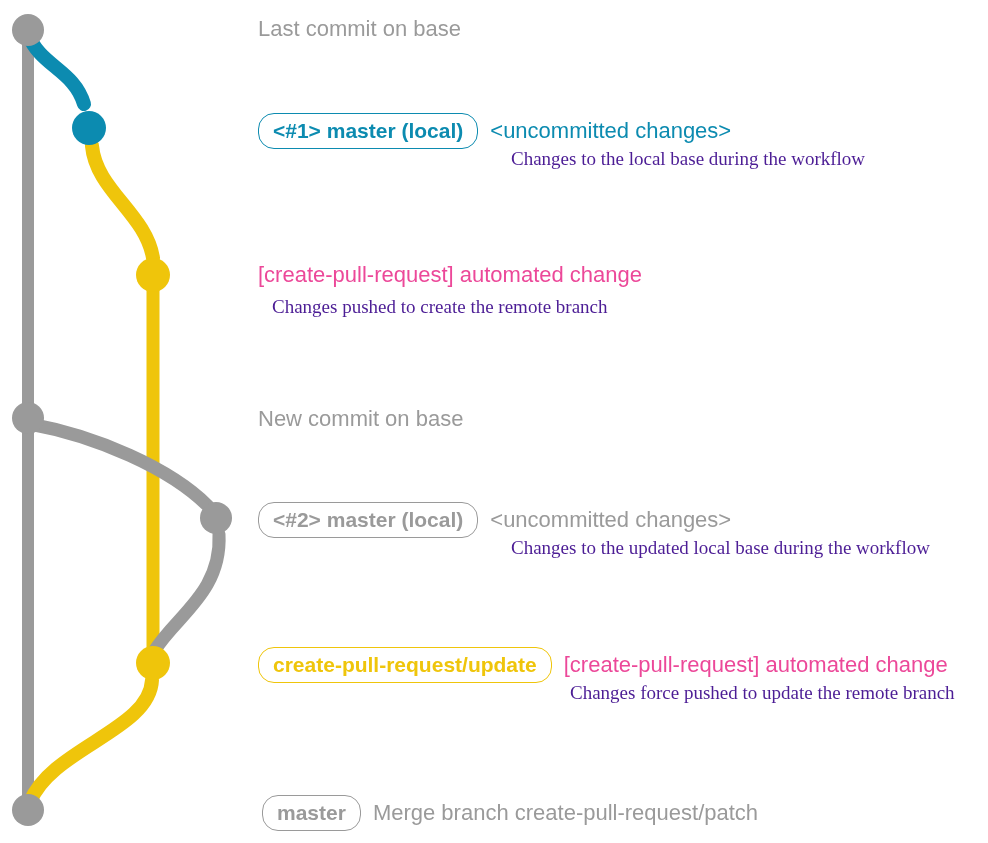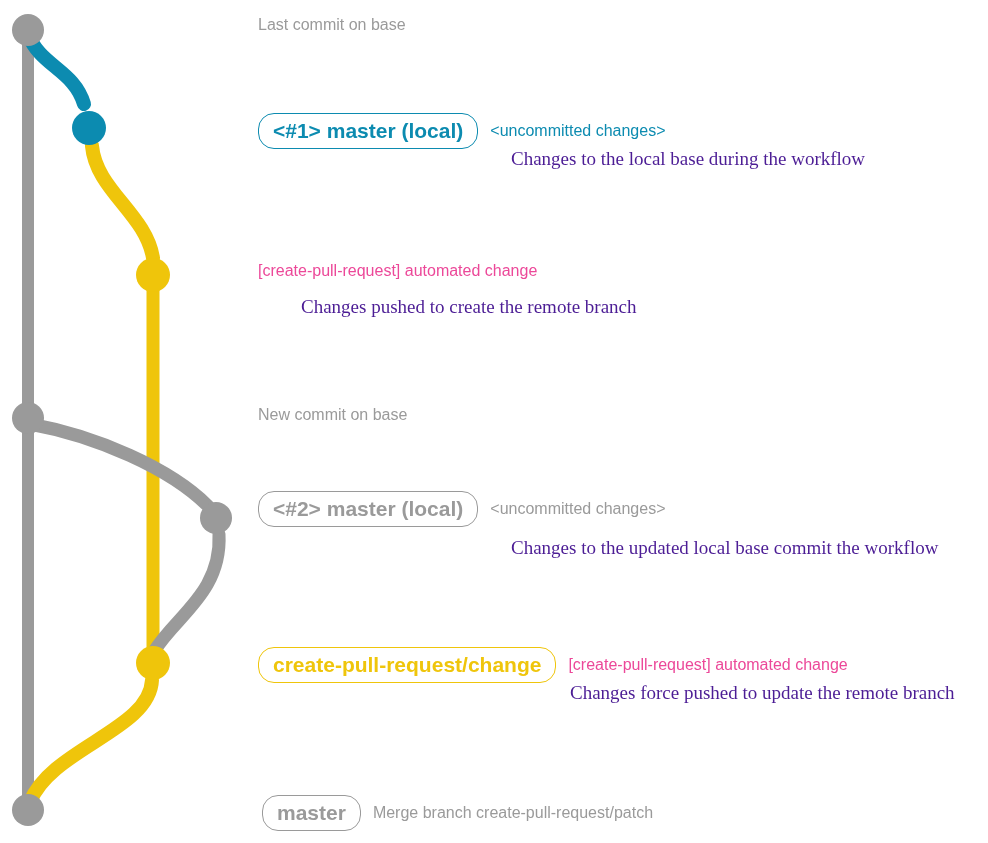--- a/index.html
+++ b/index.html
@@ -36,21 +36,21 @@
   .row {
     position: absolute;
     display: flex;
     align-items: center;
     white-space: nowrap;
   }
 
   
   .subject {
     font-family: "Liberation Sans", sans-serif;
-    font-size: 16px;
+    font-size: 22px;
     line-height: 1.15;
     white-space: nowrap;
   }
   .subject.gray  { color: #9a9a9a; }
   .subject.gold  { color: #ec4899; }
   .subject.teal  { color: #0c8bb0; }
 
   
   .badge {
     display: inline-block;
@@ -126,35 +126,35 @@
   <div class="row" style="left:258px; top:113px;">
     <span class="badge teal">&lt;#1&gt; master (local)</span>
     <span class="badge-gap"></span>
     <span class="subject teal">&lt;uncommitted changes&gt;</span>
   </div>
   <div class="description" style="left:511px; top:148px;">Changes to the local base during the workflow</div>
 
   <div class="row" style="left:258px; top:262px;">
     <span class="subject gold">[create-pull-request] automated change</span>
   </div>
-  <div class="description" style="left:272px; top:296px;margin-left:29px;">Changes pushed to create the remote branch</div>
+  <div class="description" style="left:272px; top:296px;">Changes pushed to create the remote branch</div>
 
   <div class="row" style="left:258px; top:406px;text-align:center;">
     <span class="subject gray">New commit on base</span>
   </div>
 
-  <div class="row" style="left:258px; top:491px;">
+  <div class="row" style="left:258px; top:502px;">
     <span class="badge gray">&lt;#2&gt; master (local)</span>
     <span class="badge-gap"></span>
     <span class="subject gray">&lt;uncommitted changes&gt;</span>
   </div>
-  <div class="description" style="left:511px; top:537px;">Changes to the updated local base commit the workflow</div>
+  <div class="description" style="left:511px; top:537px;">Changes to the updated local base during the workflow</div>
 
   <div class="row" style="left:258px; top:647px;">
-    <span class="badge gold">create-pull-request/change</span>
+    <span class="badge gold">create-pull-request/update</span>
     <span class="badge-gap"></span>
     <span class="subject gold">[create-pull-request] automated change</span>
   </div>
   <div class="description" style="left:570px; top:682px;">Changes force pushed to update the remote branch</div>
 
   <div class="row" style="left:262px; top:795px;">
     <span class="badge gray">master</span>
     <span class="badge-gap"></span>
     <span class="subject gray">Merge branch create-pull-request/patch</span>
   </div>

